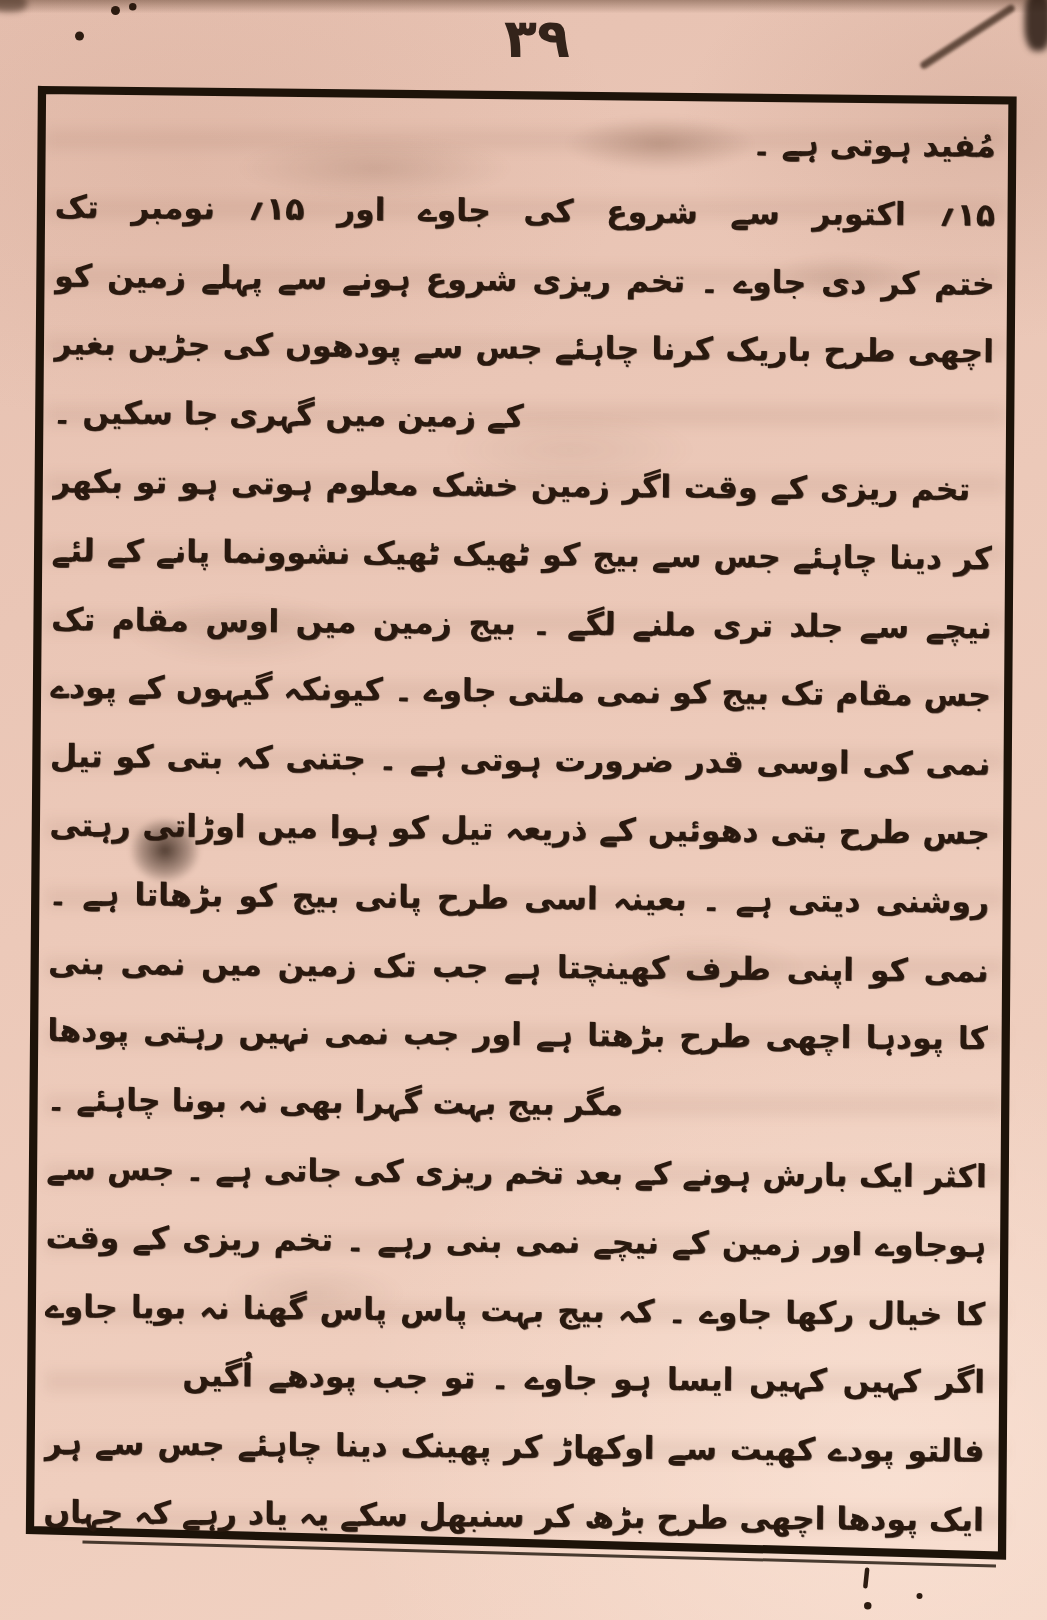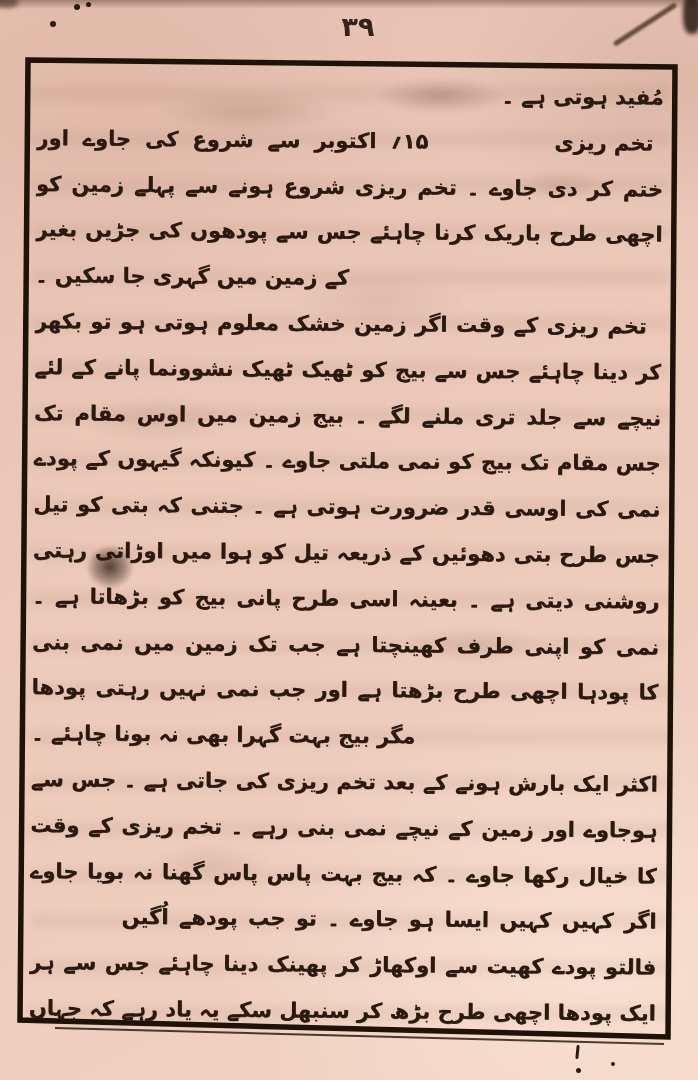--- a/index.html
+++ b/index.html
@@ -30,21 +30,21 @@
       radial-gradient(90px 26px at 440px 96px, rgba(105,66,46,.30), transparent 70%),
       radial-gradient(130px 30px at 250px 112px, rgba(105,66,46,.18), transparent 70%),
       radial-gradient(70px 22px at 560px 185px, rgba(105,66,46,.13), transparent 70%),
       radial-gradient(110px 34px at 160px 420px, rgba(105,66,46,.10), transparent 70%),
       radial-gradient(95px 30px at 470px 645px, rgba(105,66,46,.10), transparent 70%),
       radial-gradient(85px 28px at 210px 862px, rgba(105,66,46,.10), transparent 70%),
       radial-gradient(120px 36px at 380px 300px, rgba(105,66,46,.08), transparent 70%);
   }
   #page-number{
     position:absolute;left:318px;top:6px;width:80px;height:42px;
-    text-align:center;font-weight:bold;font-size:27px;line-height:42px;
+    text-align:center;font-weight:bold;font-size:36px;line-height:42px;
     color:#33231a;
   }
   
   #frame{position:absolute;inset:0;pointer-events:none;}
   
   #text-block{
     position:absolute;left:37px;top:70px;width:627px;
     transform:rotate(.5deg);transform-origin:0 0;
     color:#29190f;font-weight:bold;font-size:21px;
     text-shadow:.4px .4px .5px rgba(41,25,15,.75);
@@ -99,21 +99,20 @@
   <div id="page-number">۳۹</div>
 
   <svg id="frame" width="698" height="1080" viewBox="0 0 698 1080">
     <polygon points="28,60 675,67 668,1037 20,1020" fill="none" stroke="#1d1309" stroke-width="5.5" stroke-linejoin="miter"></polygon>
     <line x1="55" y1="1028" x2="664" y2="1044" stroke="#1d1309" stroke-width="2" opacity=".8"></line>
   </svg>
 
   <div id="text-block">
       <div class="line short-right">مُفید ہوتی ہے ۔</div>
       <div class="line heading-row">
-        <span class="sect">تخم ریزی</span>
         <span class="hbody">۱۵؍ اکتوبر سے شروع کی جاوے اور ۱۵؍ نومبر تک</span>
       </div>
       <div class="line">ختم کر دی جاوے ۔ تخم ریزی شروع ہونے سے پہلے زمین کو جوت کر</div>
       <div class="line">اچھی طرح باریک کرنا چاہئے جس سے پودھوں کی جڑیں بغیر روک ٹوک</div>
       <div class="line short-left">کے زمین میں گہری جا سکیں ۔</div>
       <div class="line ind">تخم ریزی کے وقت اگر زمین خشک معلوم ہوتی ہو تو بکھر پھیر کر برابر</div>
       <div class="line">کر دینا چاہئے جس سے بیج کو ٹھیک ٹھیک نشوونما پانے کے لئے</div>
       <div class="line">نیچے سے جلد تری ملنے لگے ۔ بیج زمین میں اوس مقام تک پہونچ جانا چاہئے</div>
       <div class="line">جس مقام تک بیج کو نمی ملتی جاوے ۔ کیونکہ گیہوں کے پودے کو</div>
       <div class="line">نمی کی اوسی قدر ضرورت ہوتی ہے ۔ جتنی کہ بتی کو تیل کی ہوتی ہے ۔</div>

